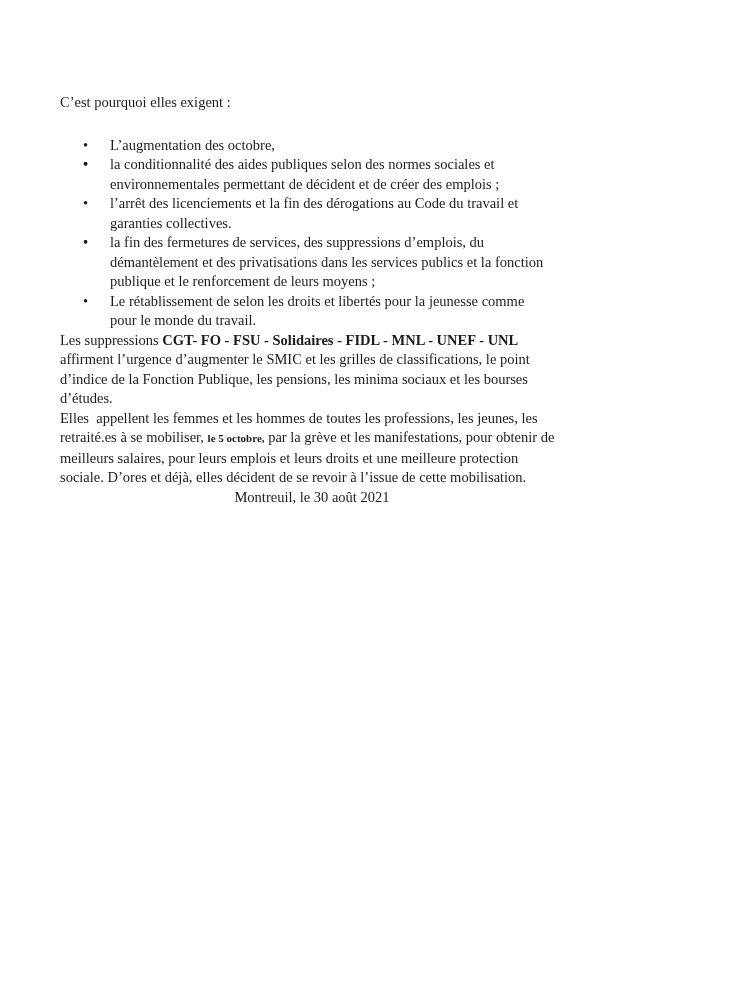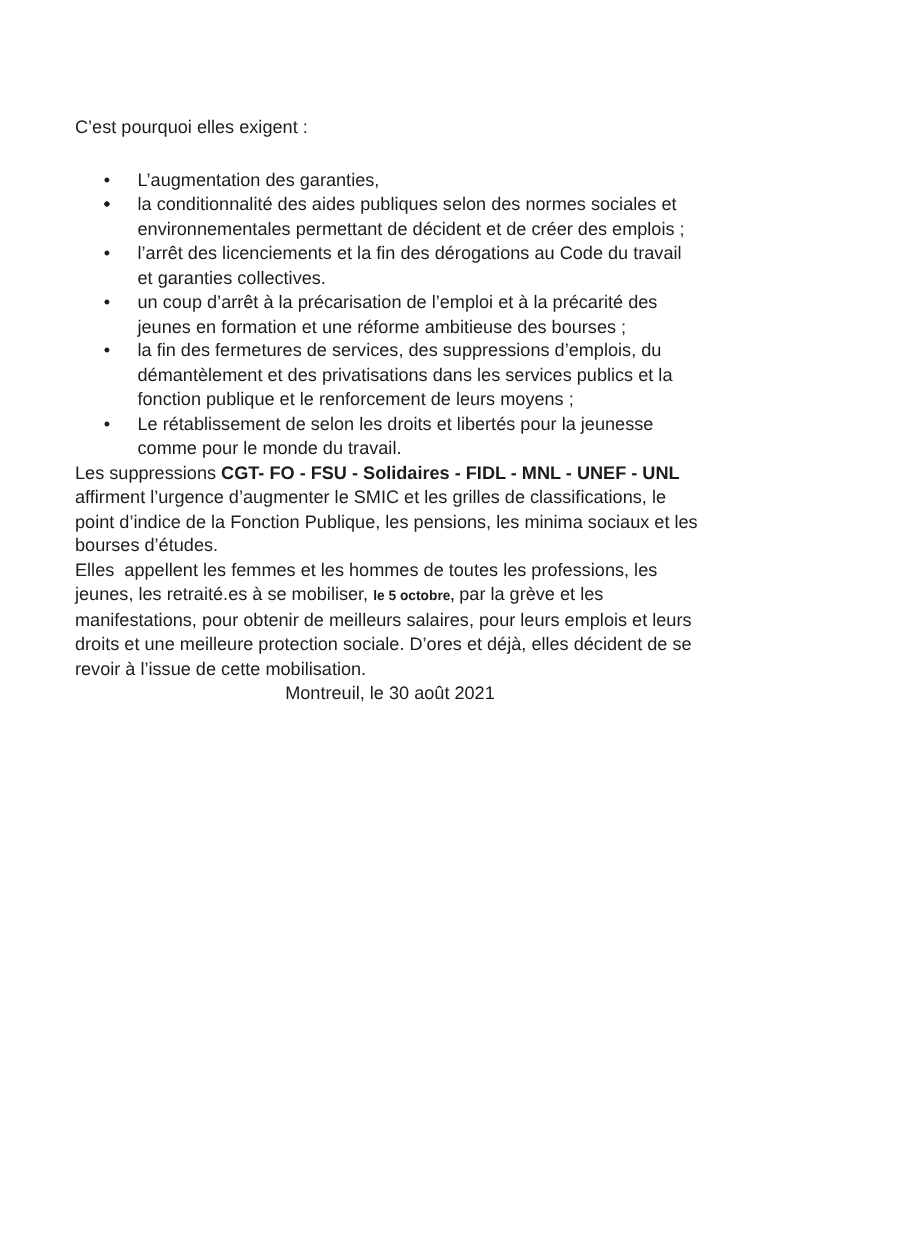--- a/index.html
+++ b/index.html
@@ -10,21 +10,21 @@
   body {
     width: 737px;
     height: 1000px;
     overflow: hidden;
   }
   .page {
     box-sizing: border-box;
     width: 625px;
     height: 1000px;
     padding: 93px 61px 0 60px;
-    font-family: Liberation Sans, sans-serif;
+    font-family: Liberation Serif, serif;
     font-size: 14.5px;
     line-height: 19.5px;
     color: #1c1c1c;
     -webkit-font-smoothing: antialiased;
   }
   .page p {
     margin: 0;
     white-space: pre-wrap;
   }
   ul.demands {
@@ -59,39 +59,38 @@
 </head>
 <body>
 
 <div class="page">
 
   <p class="intro">C’est pourquoi elles exigent :</p>
 
   <ul class="demands">
     <li>
       <span class="bullet-glyph">•</span>
-      <span>L’augmentation des garanties,</span>
+      <span>L’augmentation des octobre,</span>
     </li>
     <li>
       <span class="bullet-glyph">•</span>
     </li>
     <li>
       <span class="bullet-glyph">•</span>
     </li>
     <li>
       <span class="bullet-glyph">•</span>
       <span>la conditionnalité des aides publiques selon des normes sociales et environnementales permettant de décident et de créer des emplois ;</span>
     </li>
     <li>
       <span class="bullet-glyph">•</span>
       <span>l’arrêt des licenciements et la fin des dérogations au Code du travail et garanties collectives.</span>
     </li>
     <li>
       <span class="bullet-glyph">•</span>
-      <span>un coup d’arrêt à la précarisation de l’emploi et à la précarité des jeunes en formation et une réforme ambitieuse des bourses ;</span>
     </li>
     <li>
       <span class="bullet-glyph">•</span>
       <span>la fin des fermetures de services, des suppressions d’emplois, du démantèlement et des privatisations dans les services publics et la fonction publique et le renforcement de leurs moyens ;</span>
     </li>
     <li>
       <span class="bullet-glyph">•</span>
       <span>Le rétablissement de selon les droits et libertés pour la jeunesse comme pour le monde du travail.</span>
     </li>
   </ul>

